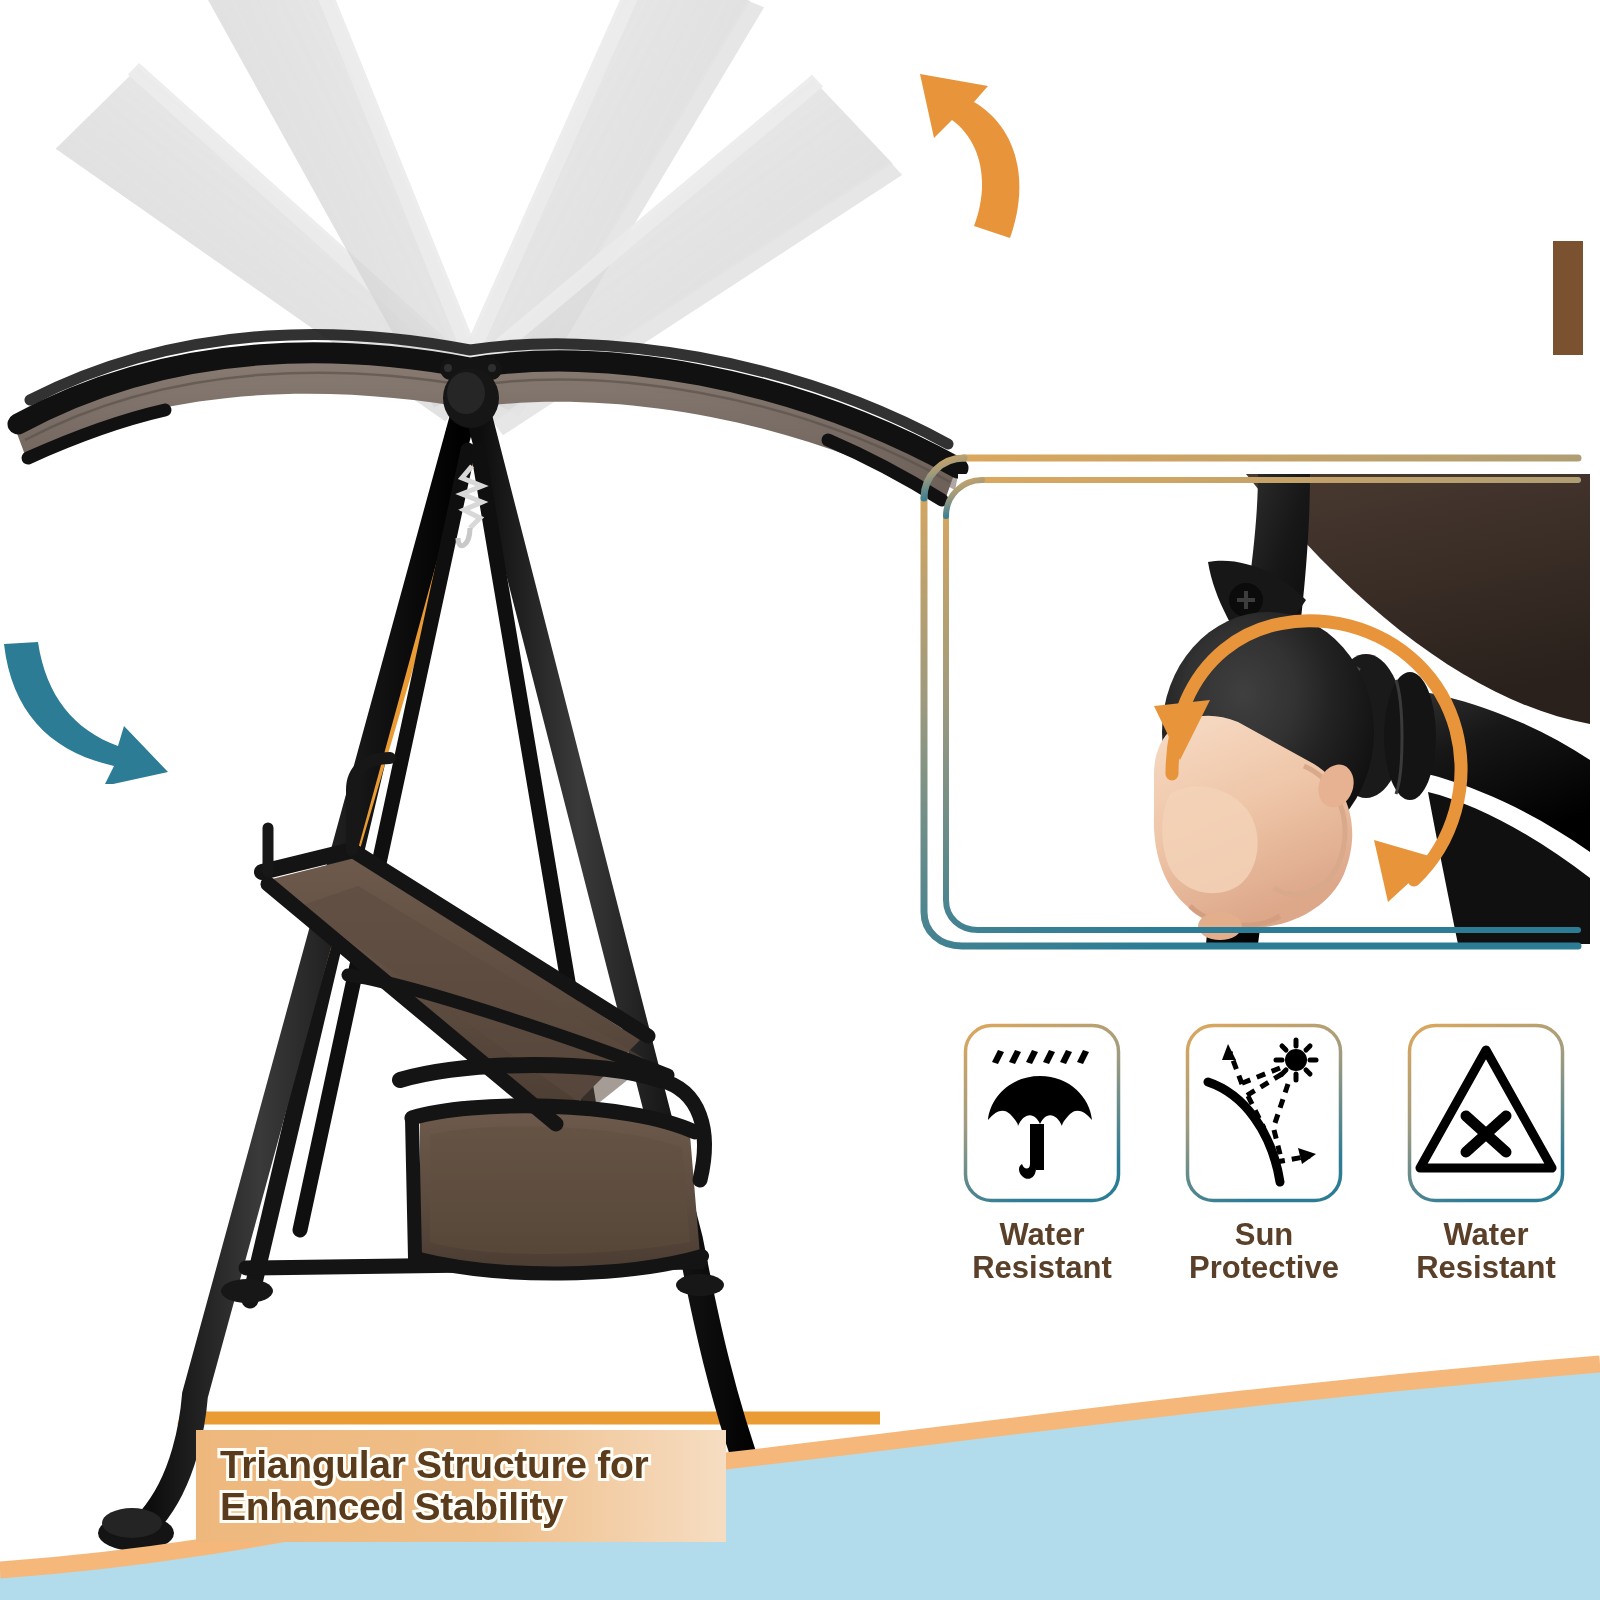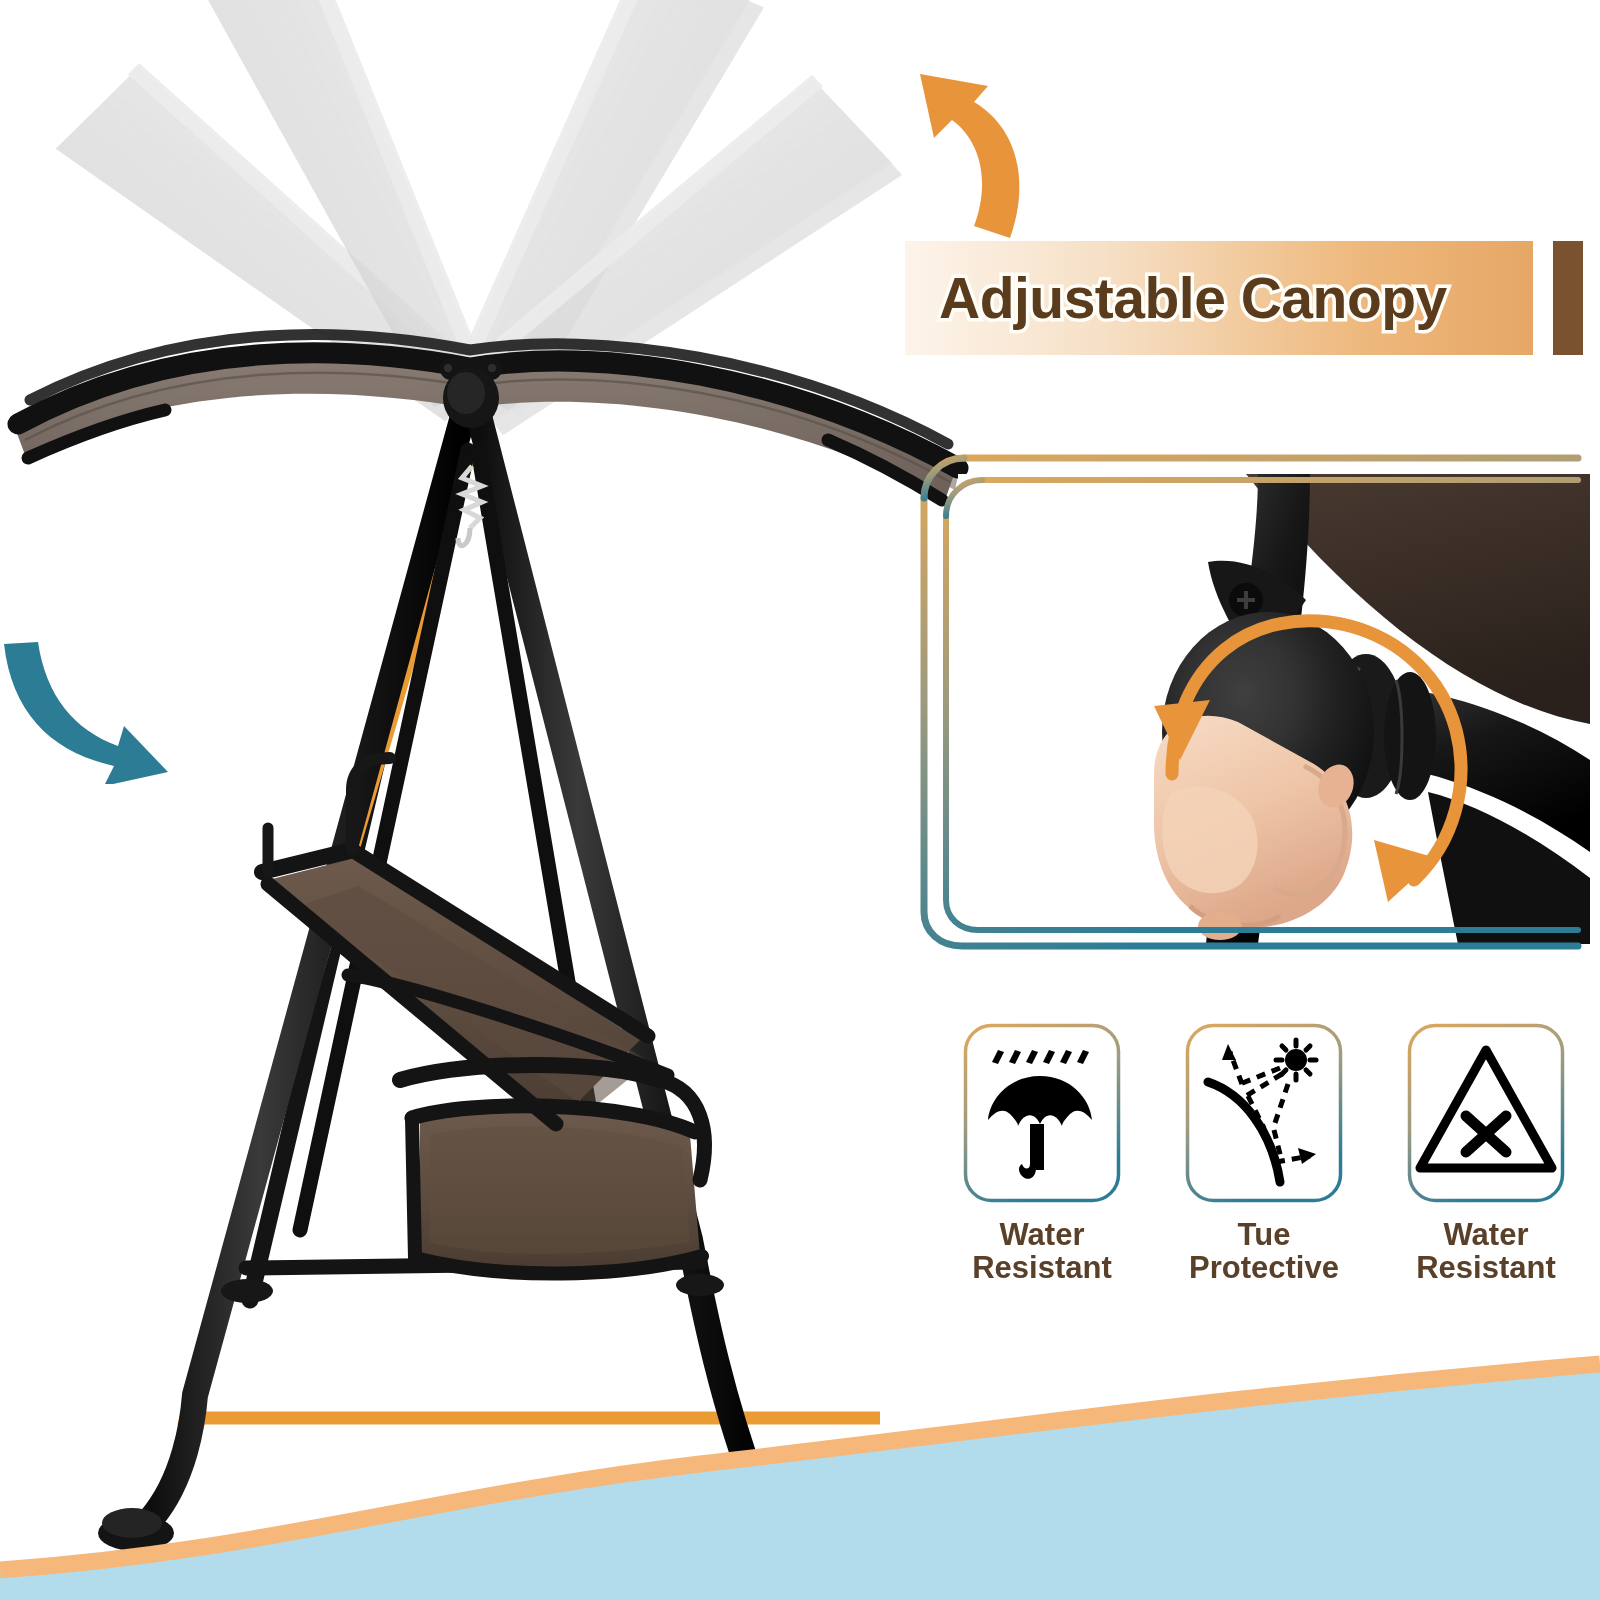--- a/index.html
+++ b/index.html
@@ -215,23 +215,20 @@
 
   <svg class="arrow-svg" style="left:0px;top:604px;" width="185" height="180">
     <path d="M4 40 C12 110 52 148 114 162 L104 182 L168 168 L124 122 L118 142 C74 126 46 92 38 38 Z" fill="#2c7c96"></path>
   </svg>
 
   <svg class="wave" viewBox="0 0 1600 300" preserveAspectRatio="none">
     <path d="M0 270 C260 252 430 196 700 164 C980 132 1220 96 1600 64 L1600 300 L0 300 Z" fill="#b2dceb"></path>
     <path d="M0 270 C260 252 430 196 700 164 C980 132 1220 96 1600 64" fill="none" stroke="#f5b87a" stroke-width="17"></path>
   </svg>
 
-  <div class="title-band">
-    <span class="title-text">Adjustable Canopy</span>
-  </div>
   <div class="title-accent"></div>
 
   <div class="inset-wrap">
     <svg width="672" height="500" viewBox="0 0 672 500" style="position:absolute;left:0;top:0;z-index:3;">
       <defs>
         <linearGradient id="frameG" x1="0" y1="0" x2="0.35" y2="1">
           <stop offset="0%" stop-color="#dda85c"></stop>
           <stop offset="45%" stop-color="#9c9a7e"></stop>
           <stop offset="100%" stop-color="#2c7c96"></stop>
         </linearGradient>
@@ -388,21 +385,21 @@
             <path d="M98 52 L62 74"></path>
             <path d="M64 74 L80 106"></path>
             <path d="M104 62 L90 104"></path>
             <path d="M90 108 L98 140"></path>
             <path d="M92 140 L126 134"></path>
           </g>
           <path d="M44 22 L52 38 L38 38 Z" fill="#000"></path>
           <path d="M132 132 L114 126 L118 142 Z" fill="#000"></path>
         </svg>
       </div>
-      <div class="feature-label">Tue
+      <div class="feature-label">Sun
 Protective</div>
     </div>
 
     <div class="feature">
       <div class="feature-card">
         <svg width="160" height="182" viewBox="0 0 160 182">
           <defs>
             <linearGradient id="cardG3" x1="0" y1="0" x2="0.4" y2="1">
               <stop offset="0%" stop-color="#dda85c"></stop>
               <stop offset="50%" stop-color="#9f9b80"></stop>
@@ -416,14 +413,18 @@
             <path d="M100 94 L60 130"></path>
           </g>
         </svg>
       </div>
       <div class="feature-label">Water
 Resistant</div>
     </div>
 
   </div>
 
+  <div class="caption-band">
+    <span class="caption-text">Triangular Structure for
+Enhanced Stability</span>
+  </div>
 
 </div>
 
 </body></html>

